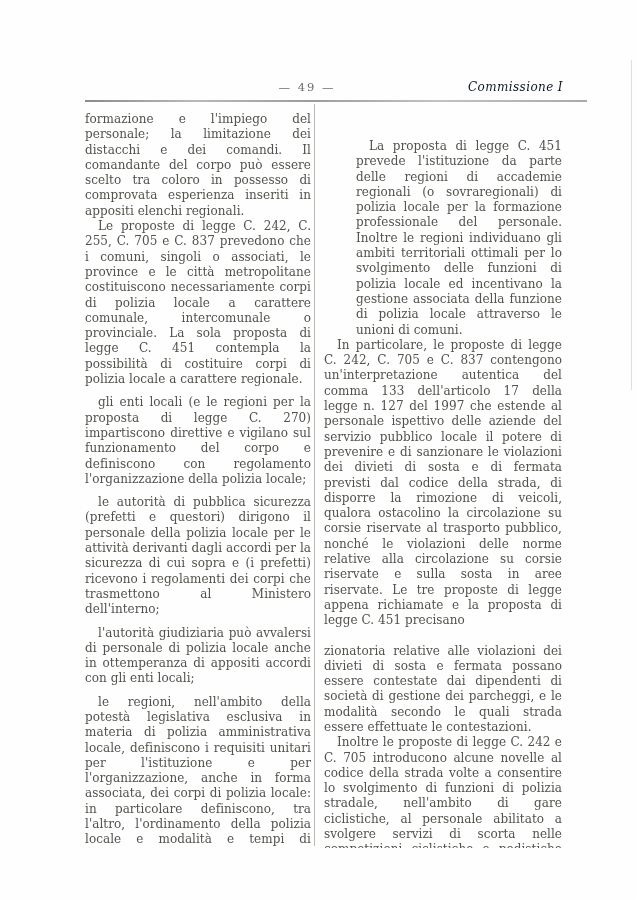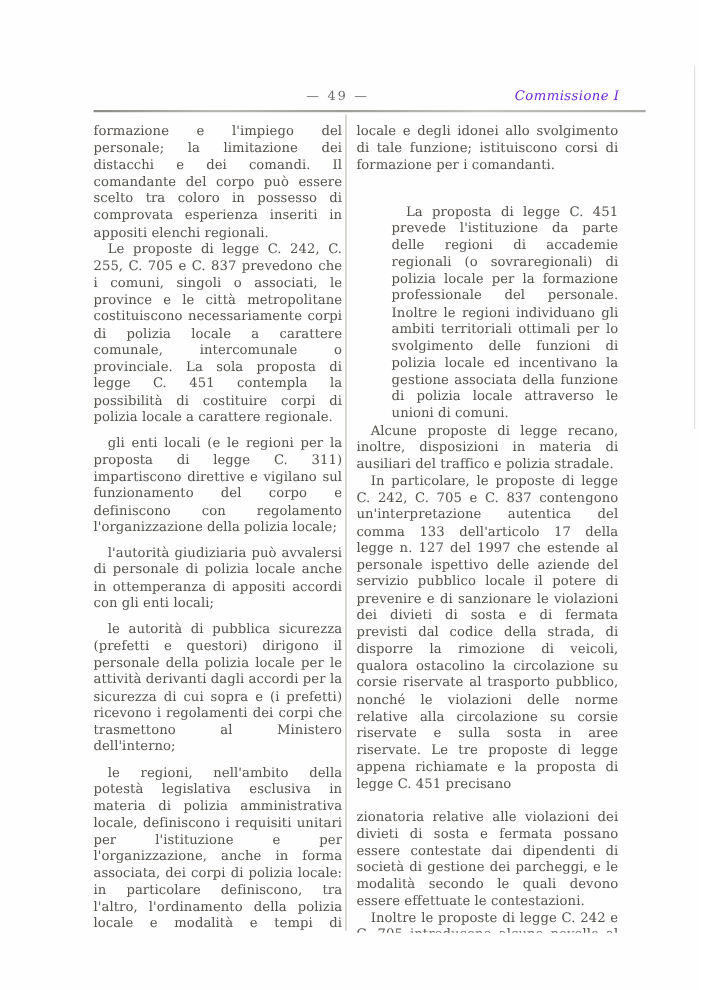--- a/index.html
+++ b/index.html
@@ -21,21 +21,21 @@
   }
   
   .header{position:absolute;top:78px;left:0;width:637px;height:24px;}
   .page-number{
     position:absolute;left:252px;width:110px;top:2px;
     text-align:center;font-size:11.5px;color:#6b6b68;
     letter-spacing:2px;
   }
   .running-head{
     position:absolute;right:74px;top:2px;
-    font-style:italic;font-size:12px;color:#6d28d9;
+    font-style:italic;font-size:12px;color:#0f172a;
     letter-spacing:.4px;
   }
   .header-rule{
     position:absolute;left:85px;top:100px;width:502px;height:2px;
     background:linear-gradient(90deg,#8a8a86 0%,#b9b9b5 22%,#9c9c98 45%,#c2c2be 70%,#aaaaa6 100%);
   }
   .column-divider{
     position:absolute;left:314px;top:104px;width:1px;height:742px;
     background:#b9b9b4;
   }
@@ -66,30 +66,28 @@
     <div class="running-head">Commissione I</div>
   </div>
 
   <div class="header-rule"></div>
 
   <div class="column-divider"></div>
 
   <div class="column column-left">
       <p class="para">formazione e l'impiego del personale; la limitazione dei distacchi e dei comandi. Il comandante del corpo può essere scelto tra coloro in possesso di comprovata esperienza inseriti in appositi elenchi regionali.</p>
       <p class="para indent">Le proposte di legge C. 242, C. 255, C. 705 e C. 837 prevedono che i comuni, singoli o associati, le province e le città metropolitane costituiscono necessariamente corpi di polizia locale a carattere comunale, intercomunale o provinciale. La sola proposta di legge C. 451 contempla la possibilità di costituire corpi di polizia locale a carattere regionale.</p>
-      <p class="para indent gap-sm">gli enti locali (e le regioni per la proposta di legge C. 311) impartiscono direttive e vigilano sul funzionamento del corpo e definiscono con regolamento l'organizzazione della polizia locale;</p>
+      <p class="para indent gap-sm">gli enti locali (e le regioni per la proposta di legge C. 270) impartiscono direttive e vigilano sul funzionamento del corpo e definiscono con regolamento l'organizzazione della polizia locale;</p>
+      <p class="para indent gap-sm">le autorità di pubblica sicurezza (prefetti e questori) dirigono il personale della polizia locale per le attività derivanti dagli accordi per la sicurezza di cui sopra e (i prefetti) ricevono i regolamenti dei corpi che trasmettono al Ministero dell'interno;</p>
       <p class="para indent gap-sm">l'autorità giudiziaria può avvalersi di personale di polizia locale anche in ottemperanza di appositi accordi con gli enti locali;</p>
-      <p class="para indent gap-sm">le autorità di pubblica sicurezza (prefetti e questori) dirigono il personale della polizia locale per le attività derivanti dagli accordi per la sicurezza di cui sopra e (i prefetti) ricevono i regolamenti dei corpi che trasmettono al Ministero dell'interno;</p>
       <p class="para indent gap-sm">le regioni, nell'ambito della potestà legislativa esclusiva in materia di polizia amministrativa locale, definiscono i requisiti unitari per l'istituzione e per l'organizzazione, anche in forma associata, dei corpi di polizia locale: in particolare definiscono, tra l'altro, l'ordinamento della polizia locale e modalità e tempi di istituzione dei corpi (che devono un numero minimo di operatori); definiscono le caratteristiche dei mezzi, degli strumenti operativi, delle uniformi e dei distintivi (distinguibili da quelli delle Forze di polizia statali), le modalità di formazione; istituiscono e aggiornano gli elenchi regionali dei comandanti dei corpi di polizia</p>
     </div>
 
   <div class="column column-right">
-      <p class="para">locale e degli idonei allo svolgimento di tale funzione; istituiscono corsi di formazione per i comandanti.</p>
       <p class="para indent gap-lg">La proposta di legge C. 451 prevede l'istituzione da parte delle regioni di accademie regionali (o sovraregionali) di polizia locale per la formazione professionale del personale. Inoltre le regioni individuano gli ambiti territoriali ottimali per lo svolgimento delle funzioni di polizia locale ed incentivano la gestione associata della funzione di polizia locale attraverso le unioni di comuni.</p>
-      <p class="para indent">Alcune proposte di legge recano, inoltre, disposizioni in materia di ausiliari del traffico e polizia stradale.</p>
       <p class="para indent">In particolare, le proposte di legge C. 242, C. 705 e C. 837 contengono un'interpretazione autentica del comma 133 dell'articolo 17 della legge n. 127 del 1997 che estende al personale ispettivo delle aziende del servizio pubblico locale il potere di prevenire e di sanzionare le violazioni dei divieti di sosta e di fermata previsti dal codice della strada, di disporre la rimozione di veicoli, qualora ostacolino la circolazione su corsie riservate al trasporto pubblico, nonché le violazioni delle norme relative alla circolazione su corsie riservate e sulla sosta in aree riservate. Le tre proposte di legge appena richiamate e la proposta di legge C. 451 precisano</p>
-      <p class="para gap-md">zionatoria relative alle violazioni dei divieti di sosta e fermata possano essere contestate dai dipendenti di società di gestione dei parcheggi, e le modalità secondo le quali devono essere effettuate le contestazioni.</p>
+      <p class="para gap-md">zionatoria relative alle violazioni dei divieti di sosta e fermata possano essere contestate dai dipendenti di società di gestione dei parcheggi, e le modalità secondo le quali strada essere effettuate le contestazioni.</p>
       <p class="para indent">Inoltre le proposte di legge C. 242 e C. 705 introducono alcune novelle al codice della strada volte a consentire lo svolgimento di funzioni di polizia stradale, nell'ambito di gare ciclistiche, al personale abilitato a svolgere servizi di scorta nelle competizioni ciclistiche e podistiche pre</p>
     </div>
 
   <div class="edge-shadow"></div>
 
 </div>
 
 </body></html>

